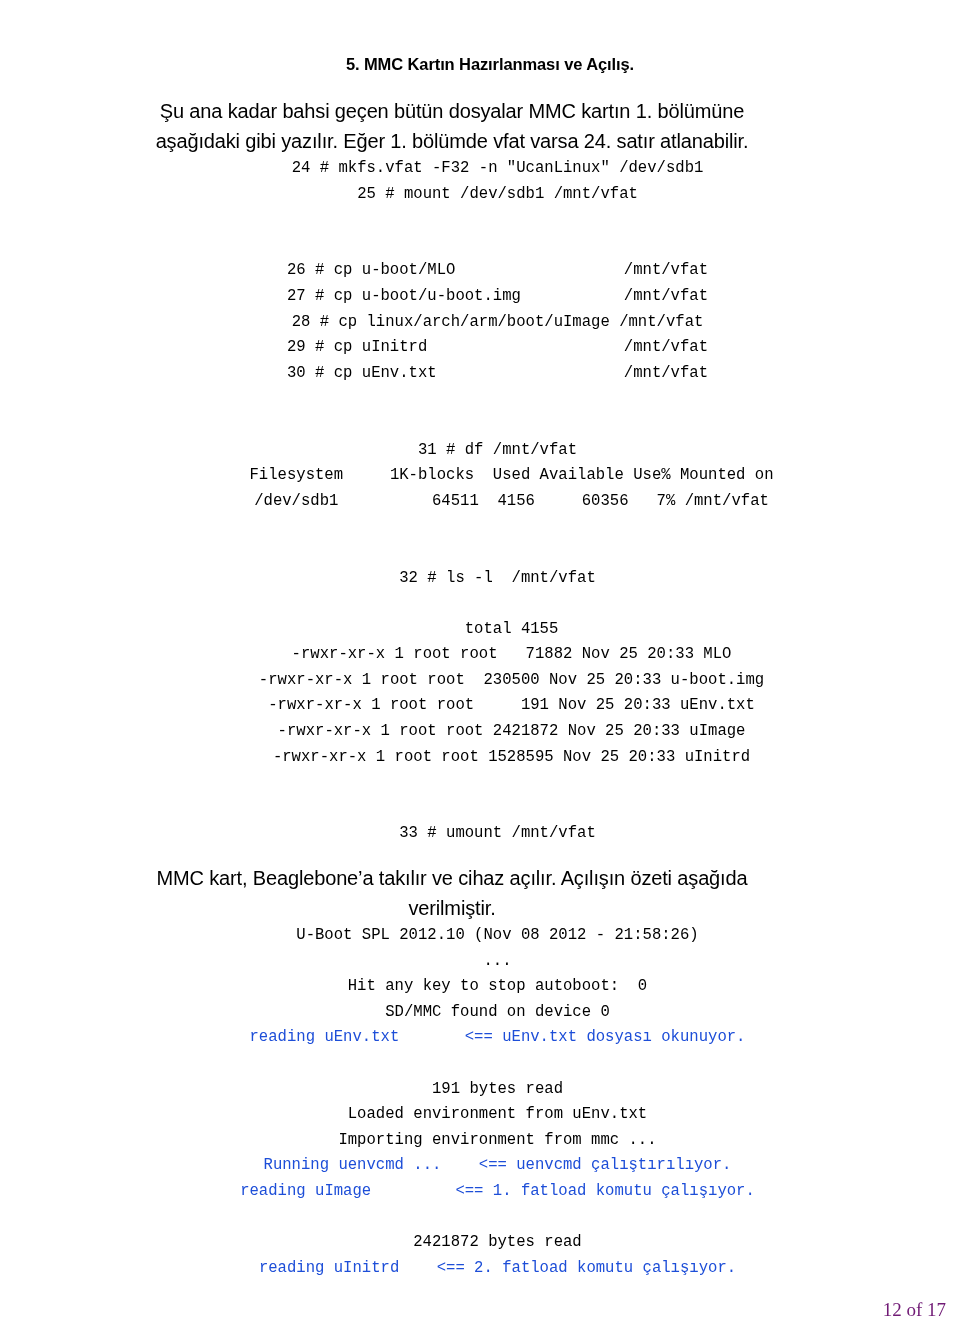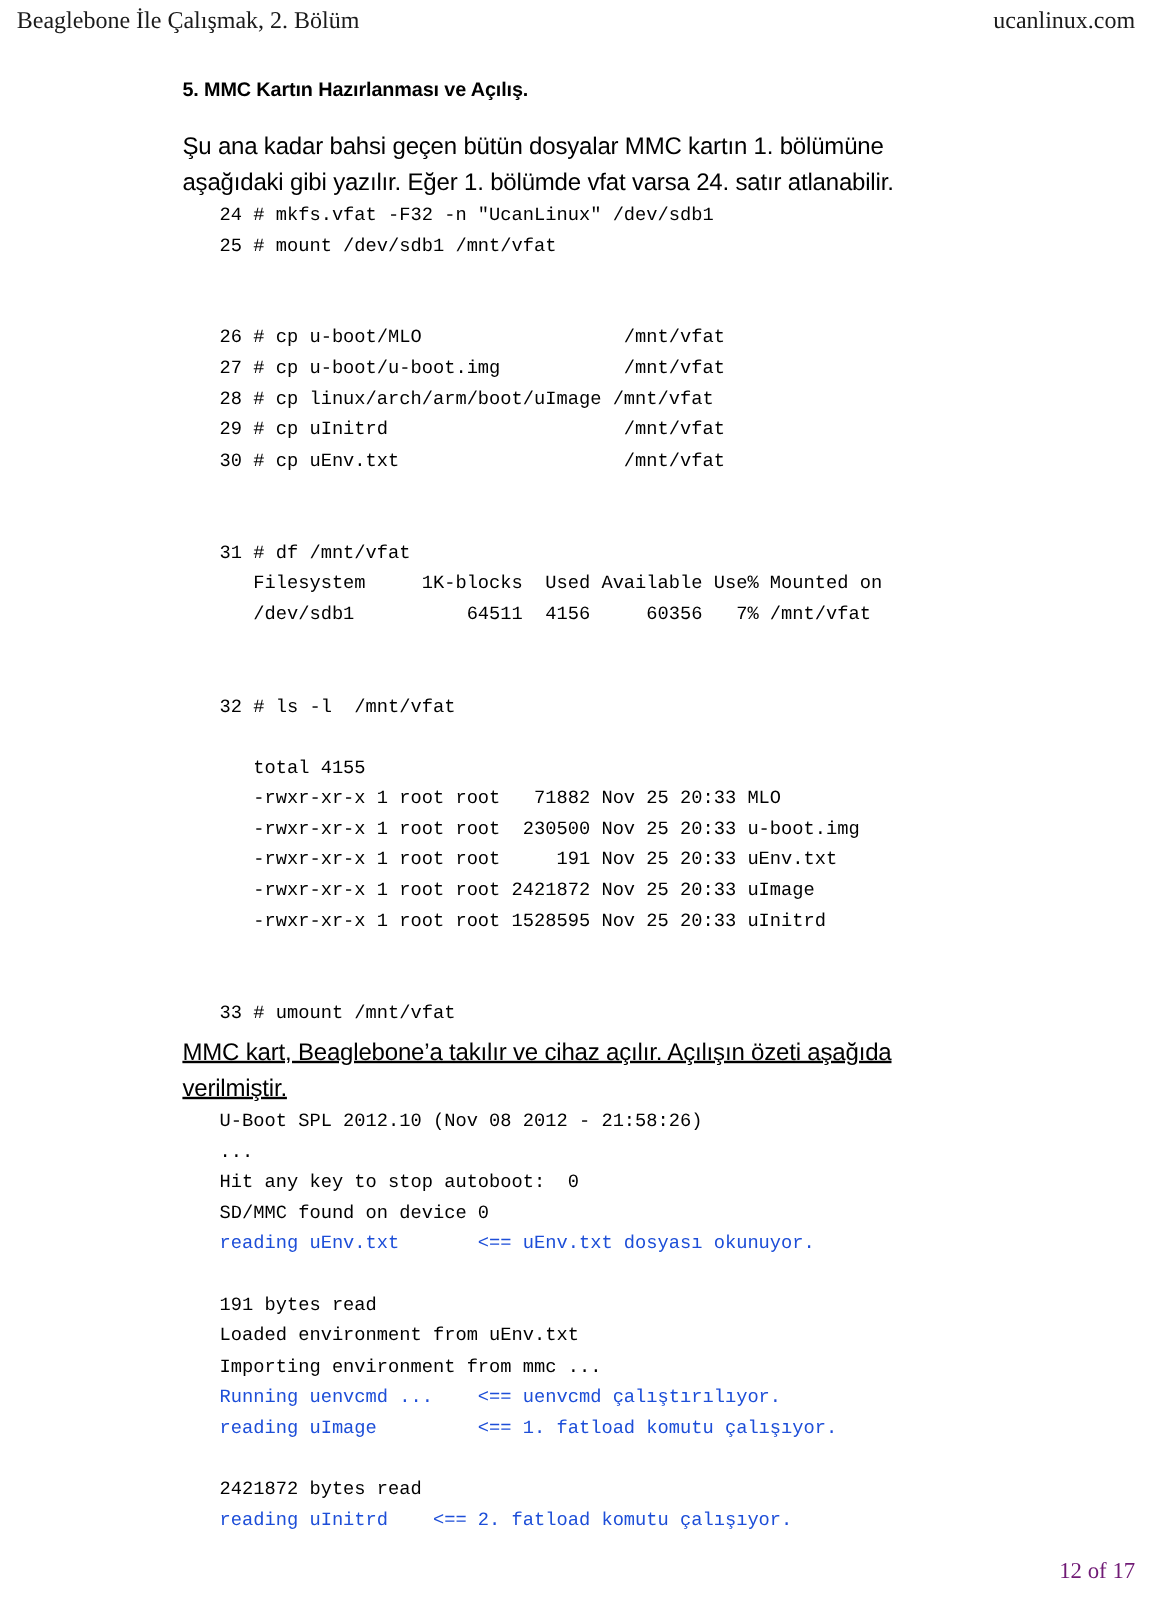--- a/index.html
+++ b/index.html
@@ -34,43 +34,43 @@
     line-height: 26px;
     color: #1a1a1a;
   }
   .header-left { white-space: nowrap; }
   .header-right { white-space: nowrap; }
 
   
   .content {
     position: absolute;
     left: 0;
-    top: 63px;
+    top: 52px;
     width: 828px;
+    text-align: center;
   }
 
   .section-title {
     margin: 0 0 0 152px;
     font-size: 16.5px;
     font-weight: bold;
     line-height: 24px;
     letter-spacing: -0.1px;
   }
 
   .body-para {
     margin: 20px 0 0 152px;
     width: 600px;
     font-size: 20px;
     line-height: 30px;
     letter-spacing: -0.15px;
   }
 
   .para-spaced {
-    margin-top: 4px;
-    text-decoration: underline;
+    margin-top: 16px;
   }
 
   
   .code-block {
     margin: 0 16px 0 183px;
     font-family: "Liberation Mono", "DejaVu Sans Mono", monospace;
     font-size: 15.6px;
     line-height: 25.6px;
     white-space: pre;
     color: #000000;
@@ -89,24 +89,20 @@
     font-size: 19px;
     line-height: 24px;
     color: #701a75;
   }
 </style>
 </head>
 <body>
 
 <div class="page">
 
-  <div class="page-header">
-    <span class="header-left">Beaglebone İle Çalışmak, 2. Bölüm</span>
-    <span class="header-right">ucanlinux.com</span>
-  </div>
 
   <div class="content">
 
     <h2 class="section-title">5. MMC Kartın Hazırlanması ve Açılış.</h2>
 
     <p class="body-para">Şu ana kadar bahsi geçen bütün dosyalar MMC kartın 1. bölümüne aşağıdaki gibi yazılır. Eğer 1. bölümde vfat varsa 24. satır atlanabilir.</p>
 
     <pre class="code-block" id="code-block-1"><span class="ln">24 # mkfs.vfat -F32 -n "UcanLinux" /dev/sdb1</span><span class="ln">25 # mount /dev/sdb1 /mnt/vfat</span><span class="ln blank">&nbsp;</span><span class="ln blank">&nbsp;</span><span class="ln">26 # cp u-boot/MLO                  /mnt/vfat</span><span class="ln">27 # cp u-boot/u-boot.img           /mnt/vfat</span><span class="ln">28 # cp linux/arch/arm/boot/uImage /mnt/vfat</span><span class="ln">29 # cp uInitrd                     /mnt/vfat</span><span class="ln">30 # cp uEnv.txt                    /mnt/vfat</span><span class="ln blank">&nbsp;</span><span class="ln blank">&nbsp;</span><span class="ln">31 # df /mnt/vfat</span><span class="ln">   Filesystem     1K-blocks  Used Available Use% Mounted on</span><span class="ln">   /dev/sdb1          64511  4156     60356   7% /mnt/vfat</span><span class="ln blank">&nbsp;</span><span class="ln blank">&nbsp;</span><span class="ln">32 # ls -l  /mnt/vfat</span><span class="ln blank">&nbsp;</span><span class="ln">   total 4155</span><span class="ln">   -rwxr-xr-x 1 root root   71882 Nov 25 20:33 MLO</span><span class="ln">   -rwxr-xr-x 1 root root  230500 Nov 25 20:33 u-boot.img</span><span class="ln">   -rwxr-xr-x 1 root root     191 Nov 25 20:33 uEnv.txt</span><span class="ln">   -rwxr-xr-x 1 root root 2421872 Nov 25 20:33 uImage</span><span class="ln">   -rwxr-xr-x 1 root root 1528595 Nov 25 20:33 uInitrd</span><span class="ln blank">&nbsp;</span><span class="ln blank">&nbsp;</span><span class="ln">33 # umount /mnt/vfat</span></pre>
 
     <p class="body-para para-spaced">MMC kart, Beaglebone’a takılır ve cihaz açılır. Açılışın özeti aşağıda verilmiştir.</p>

